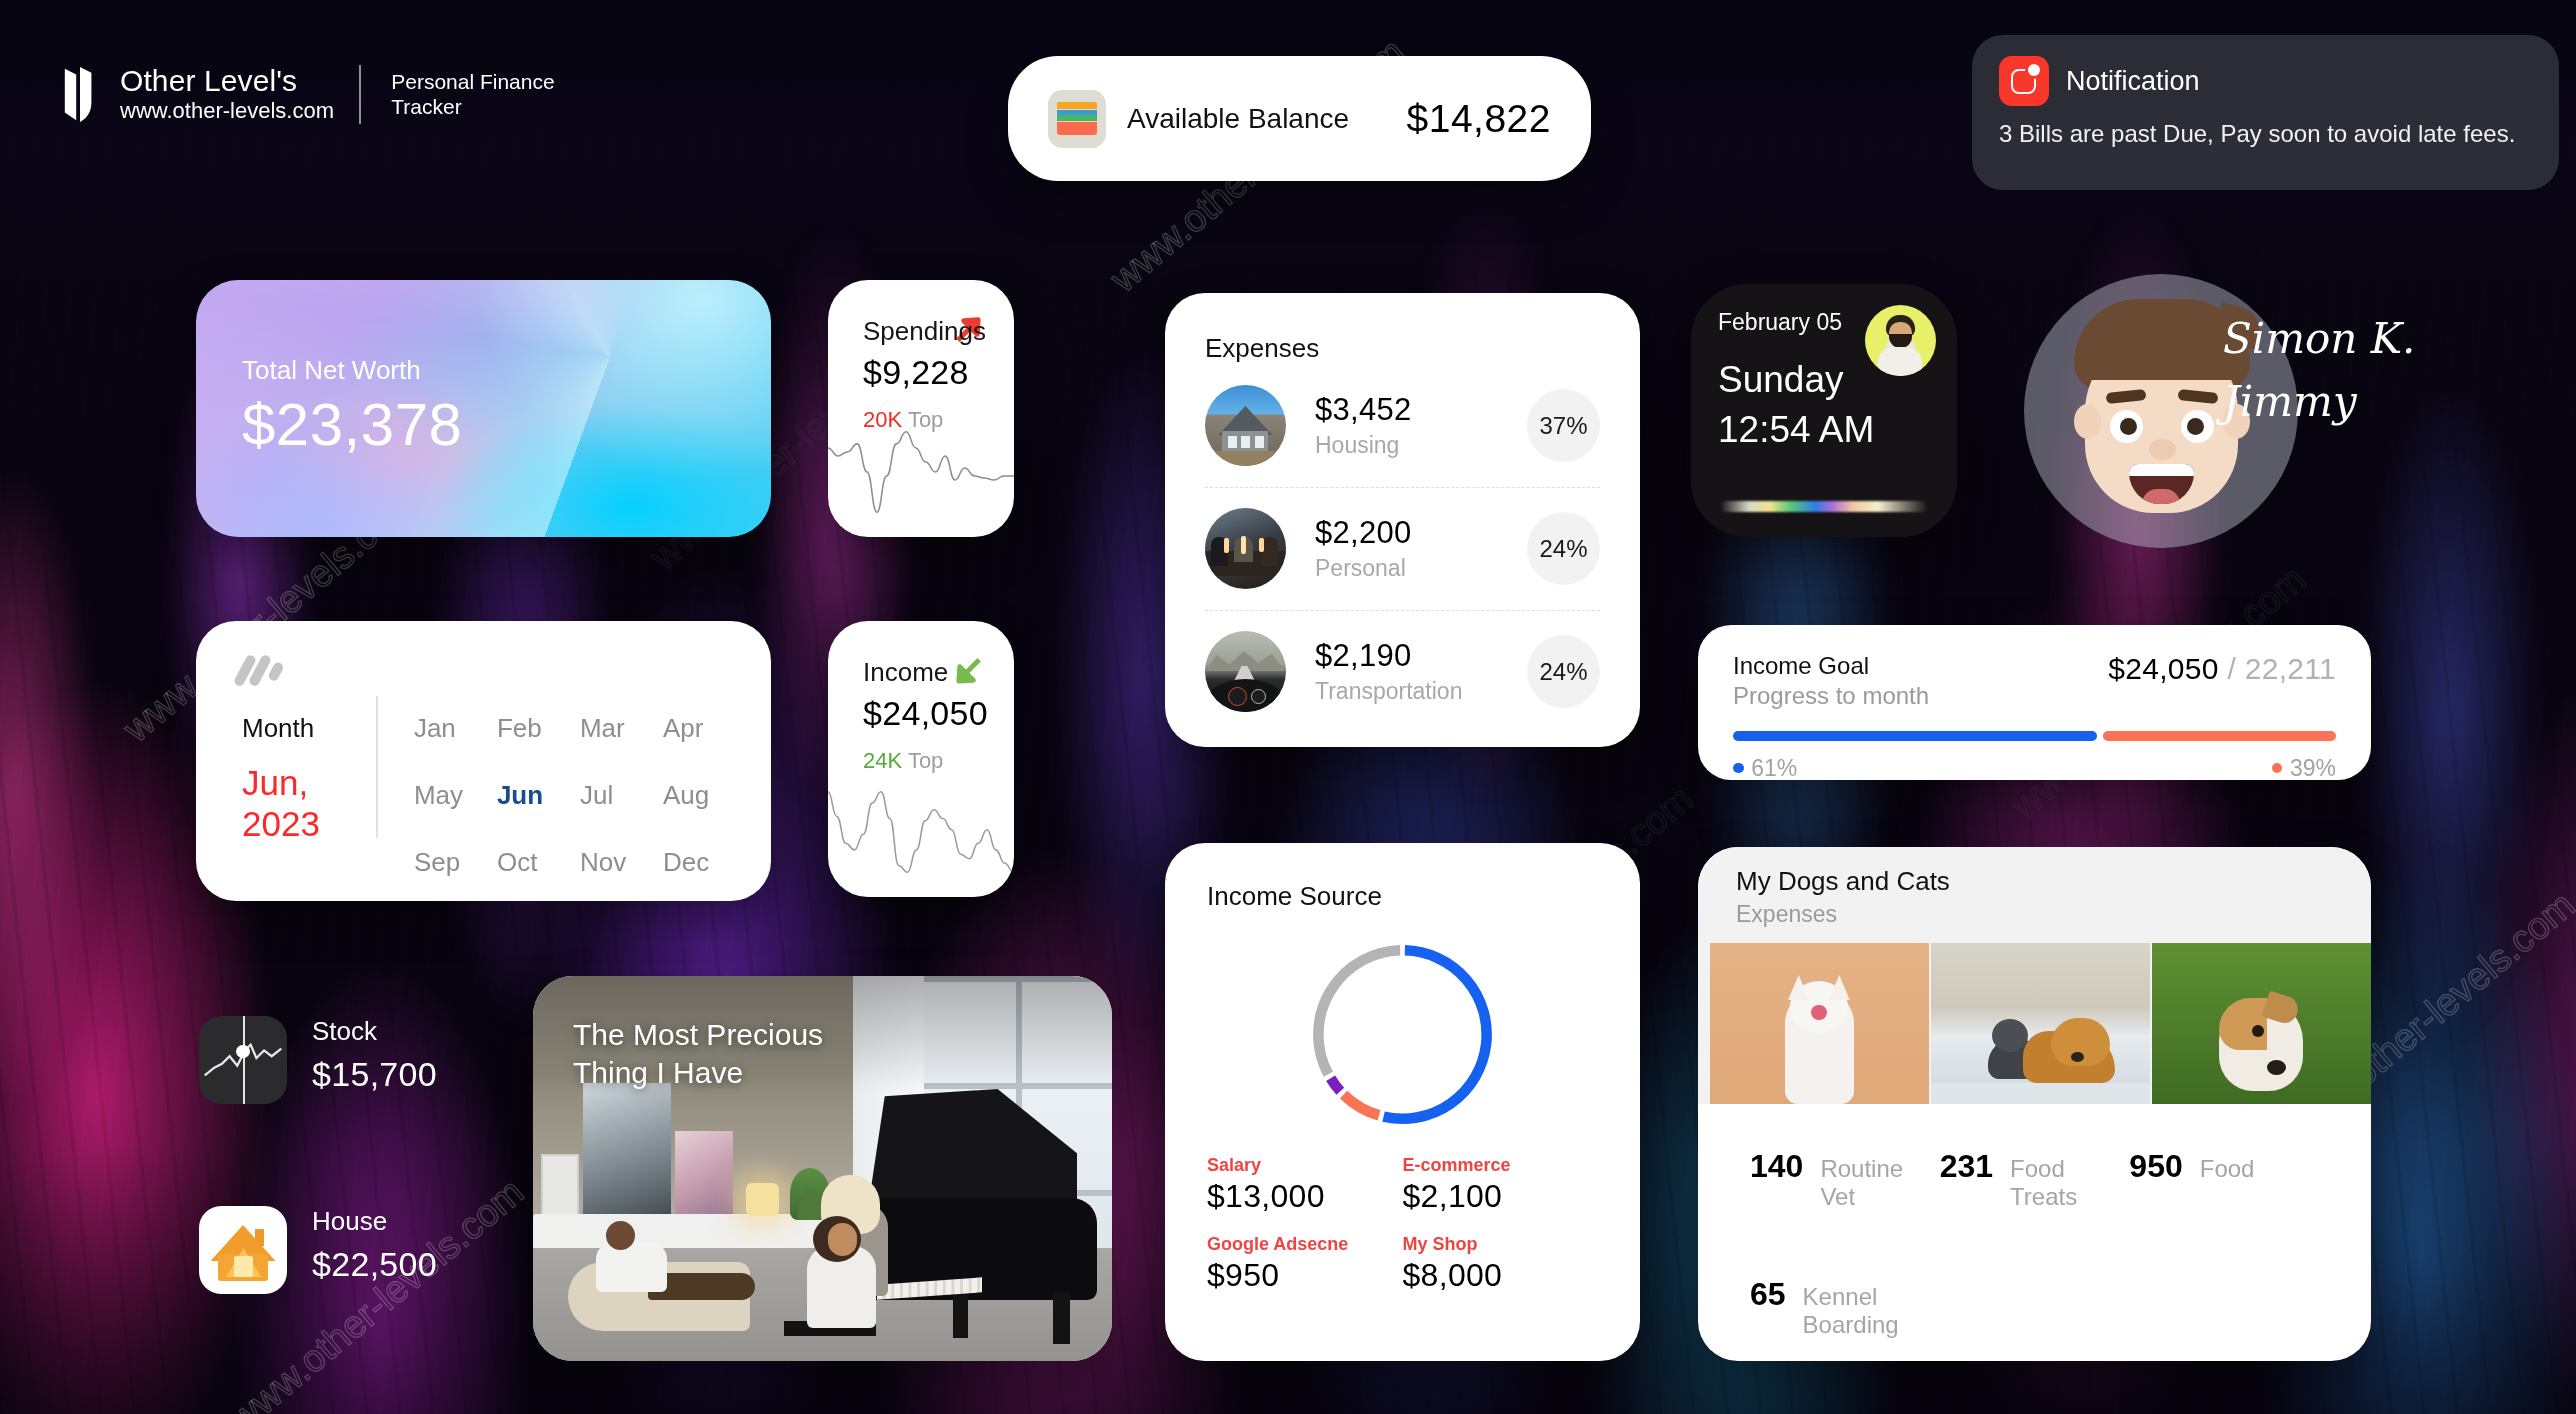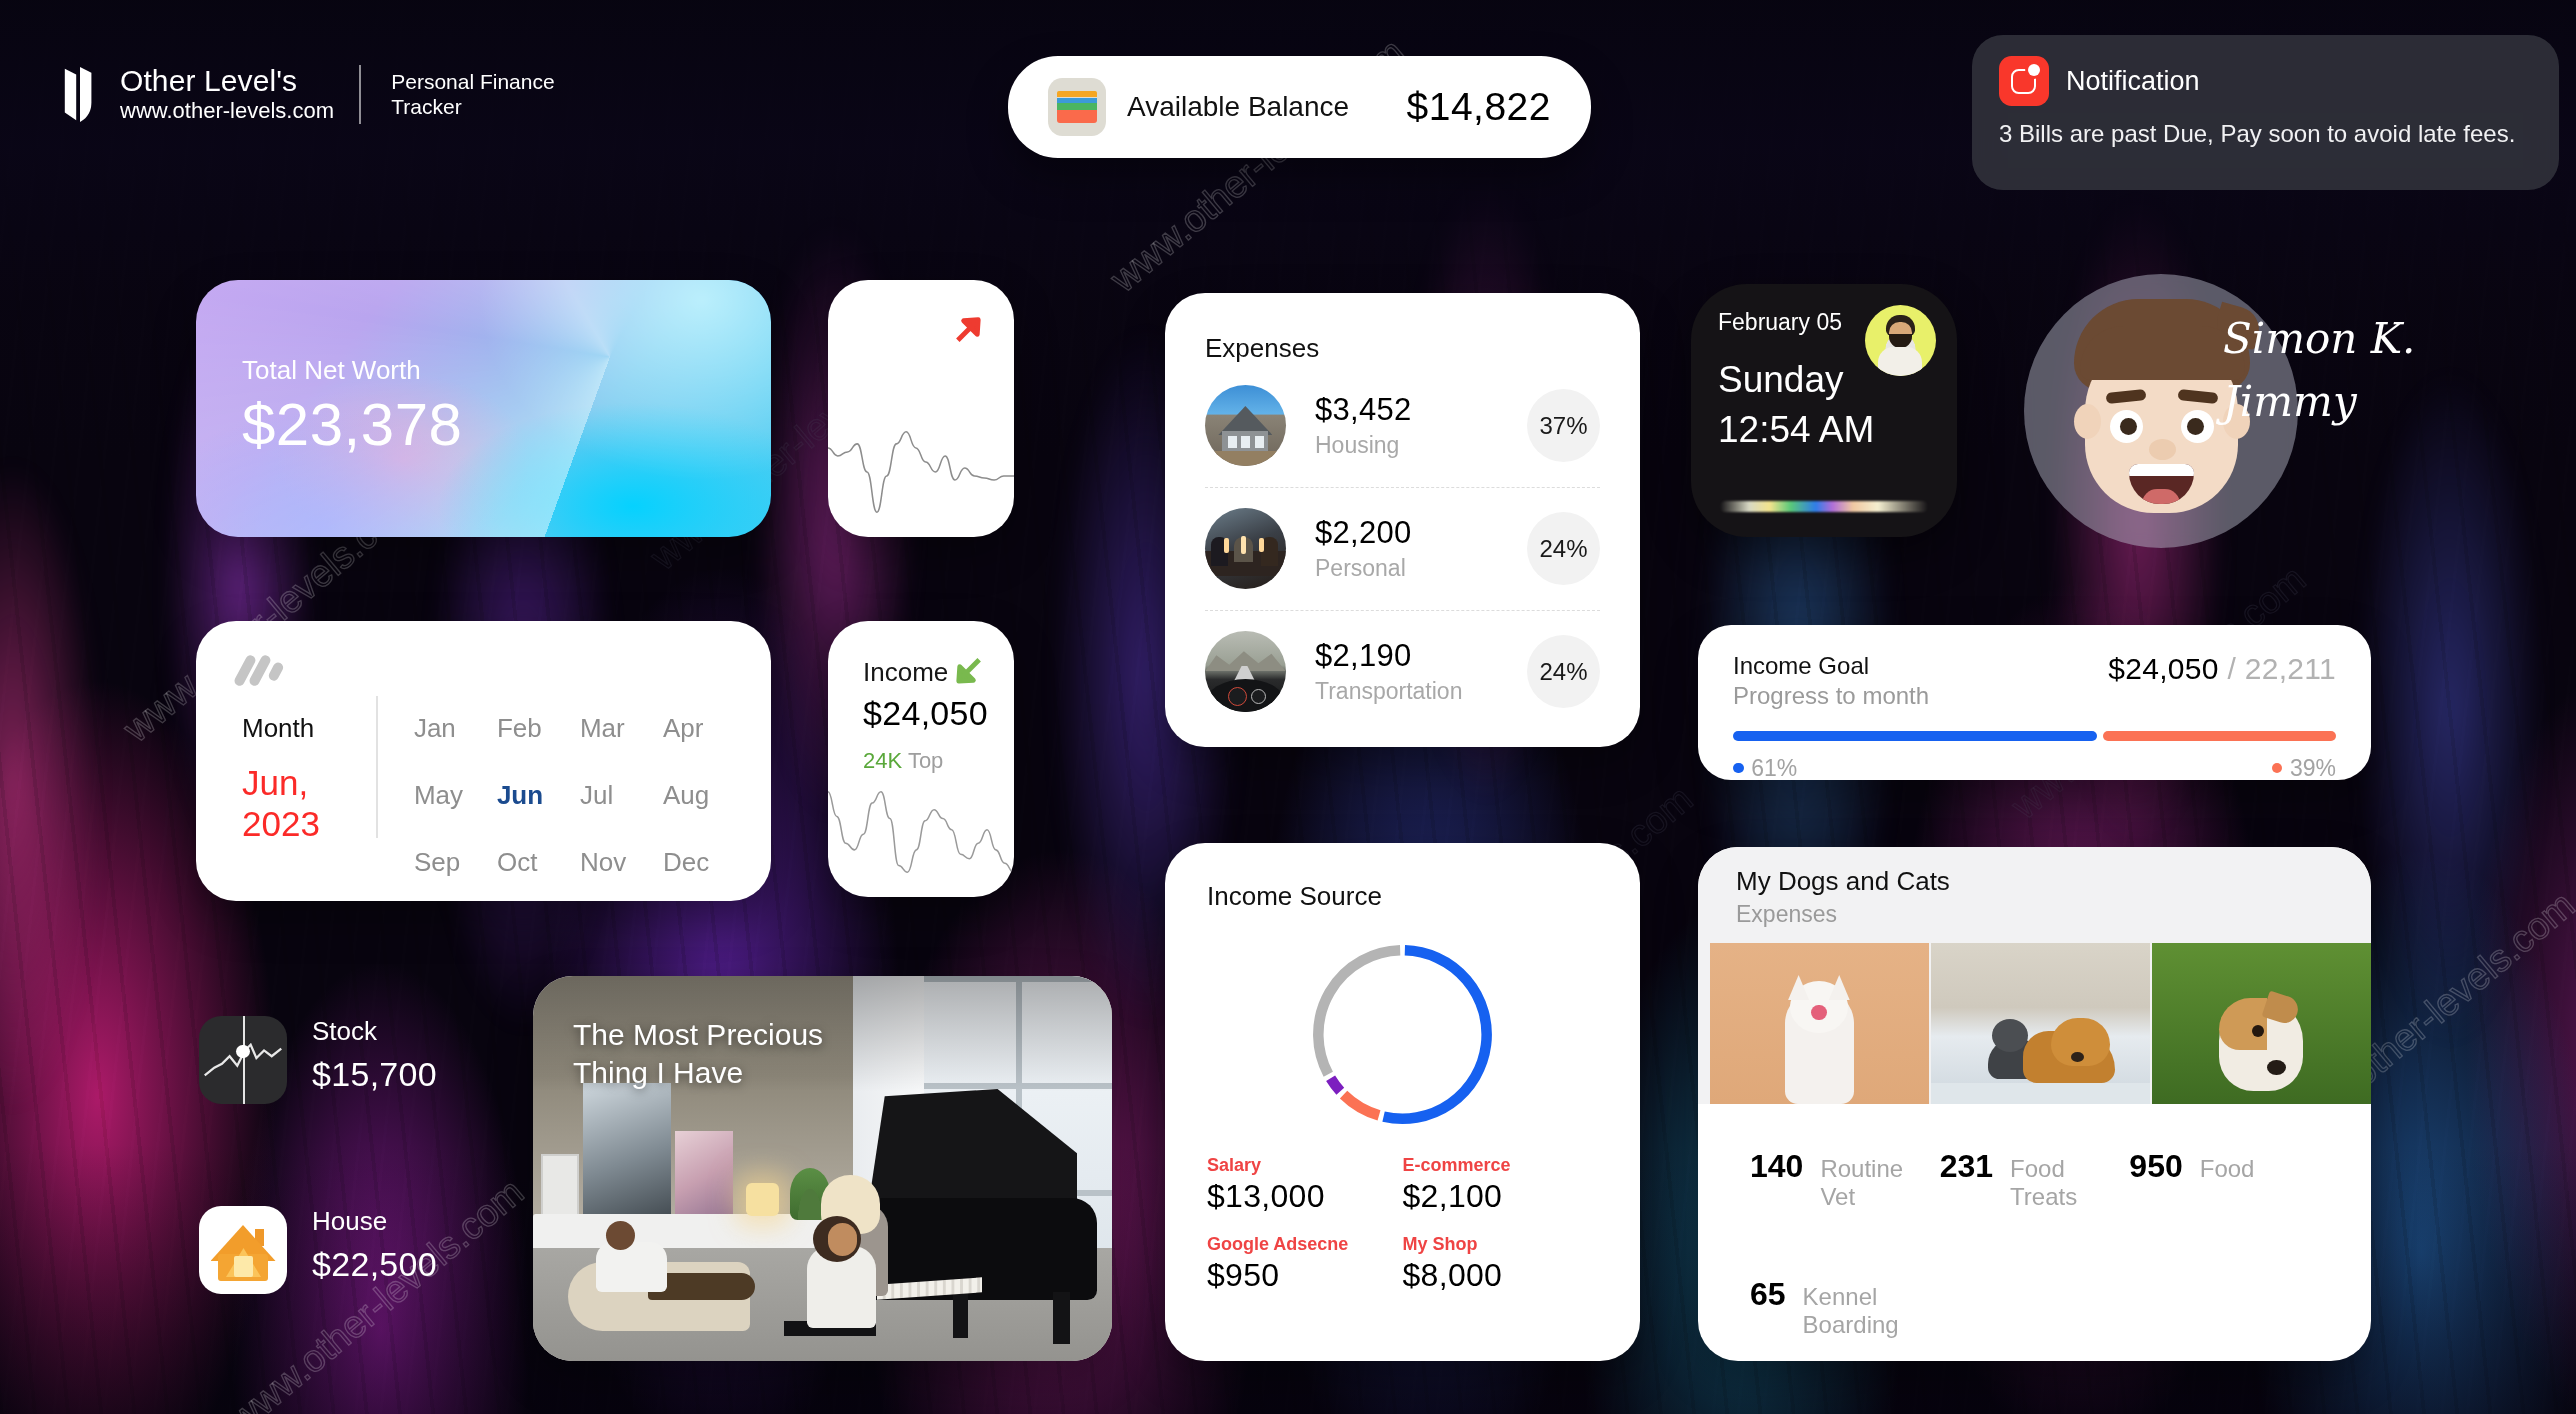--- a/index.html
+++ b/index.html
@@ -86,21 +86,21 @@
   
   #logo-area { position:absolute; left: 61px; top: 65px; display:flex; align-items:center; gap: 21px; }
   .logo-mark { width: 38px; height: 59px; position:relative; flex:none; }
   .logo-text .brand { color:#fff; font-size: 30px; letter-spacing: 0.1px; line-height: 1.05; }
   .logo-text .url   { color:#fff; font-size: 22px; line-height: 1.25; }
   .logo-div { width: 1.9px; height: 59px; background: rgba(255,255,255,.55); margin: 0 9.6px 0 3.8px; }
   .logo-sub { color:#fff; font-size: 21px; line-height: 1.18; }
 
   
   #balance-pill {
-    position:absolute; left: 1008px; top: 56px; width: 583px; height: 102px;
+    position:absolute; left: 1008px; top: 56px; width: 583px; height: 125px;
     background:#fff; border-radius: 50px; display:flex; align-items:center; padding: 12px 40px;
     box-shadow: 0 19px 40px rgba(0,0,0,.4);
   }
   .wallet-ico {
     width: 58px; height: 58px; border-radius: 14.4px; background:#dedcd3;
     position:relative; flex:none; overflow:hidden;
   }
   .wallet-ico i { position:absolute; left: 8.6px; right: 8.6px; display:block; }
   .wallet-ico .w1 { top: 12.5px;  height: 6.7px;  background:#f5a623; border-radius:1.9px 1.9px 0 0; }
   .wallet-ico .w2 { top: 20px;  height: 5.8px;  background:#3c9ad8; }
@@ -430,20 +430,28 @@
     <div class="v">$23,378</div>
   </div>
 </div>
 
 <div class="card statcard" id="spendings">
   <div class="arrow">
     <svg width="33" height="33" viewBox="0 0 34 34">
       <path d="M6 28 L24 10 M12 8 L27 7 L26 22 Z" stroke="#ee3b30" stroke-width="5" fill="#ee3b30" stroke-linejoin="round"></path>
     </svg>
   </div>
+  <div class="pad">
+    <div class="title">Spendings</div>
+    <div class="amount">$9,228</div>
+    <div class="sub">
+      <b style="color:#ef2b25">20K</b>
+      <span style="color:#9e9e9e">Top</span>
+    </div>
+  </div>
   <svg class="spark" id="spark-spendings" viewBox="0 0 194 92" preserveAspectRatio="none">
     <path fill="none" stroke="#8d8d8d" stroke-width="1.6" stroke-linecap="round" d="M0.0,20.8 C5.1,20.8 5.1,29.2 10.2,29.2 C15.3,29.2 15.3,25.0 20.4,25.0 C25.5,25.0 25.5,16.6 30.6,16.6 C35.7,16.6 35.7,46.0 40.8,46.0 C45.9,46.0 45.9,88.0 51.1,88.0 C56.2,88.0 56.2,50.2 61.3,50.2 C66.4,50.2 66.4,16.6 71.5,16.6 C76.6,16.6 76.6,4.0 81.7,4.0 C86.8,4.0 86.8,20.8 91.9,20.8 C97.0,20.8 97.0,35.5 102.1,35.5 C107.2,35.5 107.2,46.0 112.3,46.0 C117.4,46.0 117.4,29.2 122.5,29.2 C127.6,29.2 127.6,54.4 132.7,54.4 C137.8,54.4 137.8,41.8 142.9,41.8 C148.1,41.8 148.1,50.2 153.2,50.2 C158.3,50.2 158.3,52.3 163.4,52.3 C168.5,52.3 168.5,54.4 173.6,54.4 C178.7,54.4 178.7,50.2 183.8,50.2 C188.9,50.2 188.9,50.2 194.0,50.2"></path>
   </svg>
 </div>
 
 <div class="card" id="expenses">
   <div class="hd">Expenses</div>
 
   <div class="exp-row">
     <div class="exp-thumb th-house">

